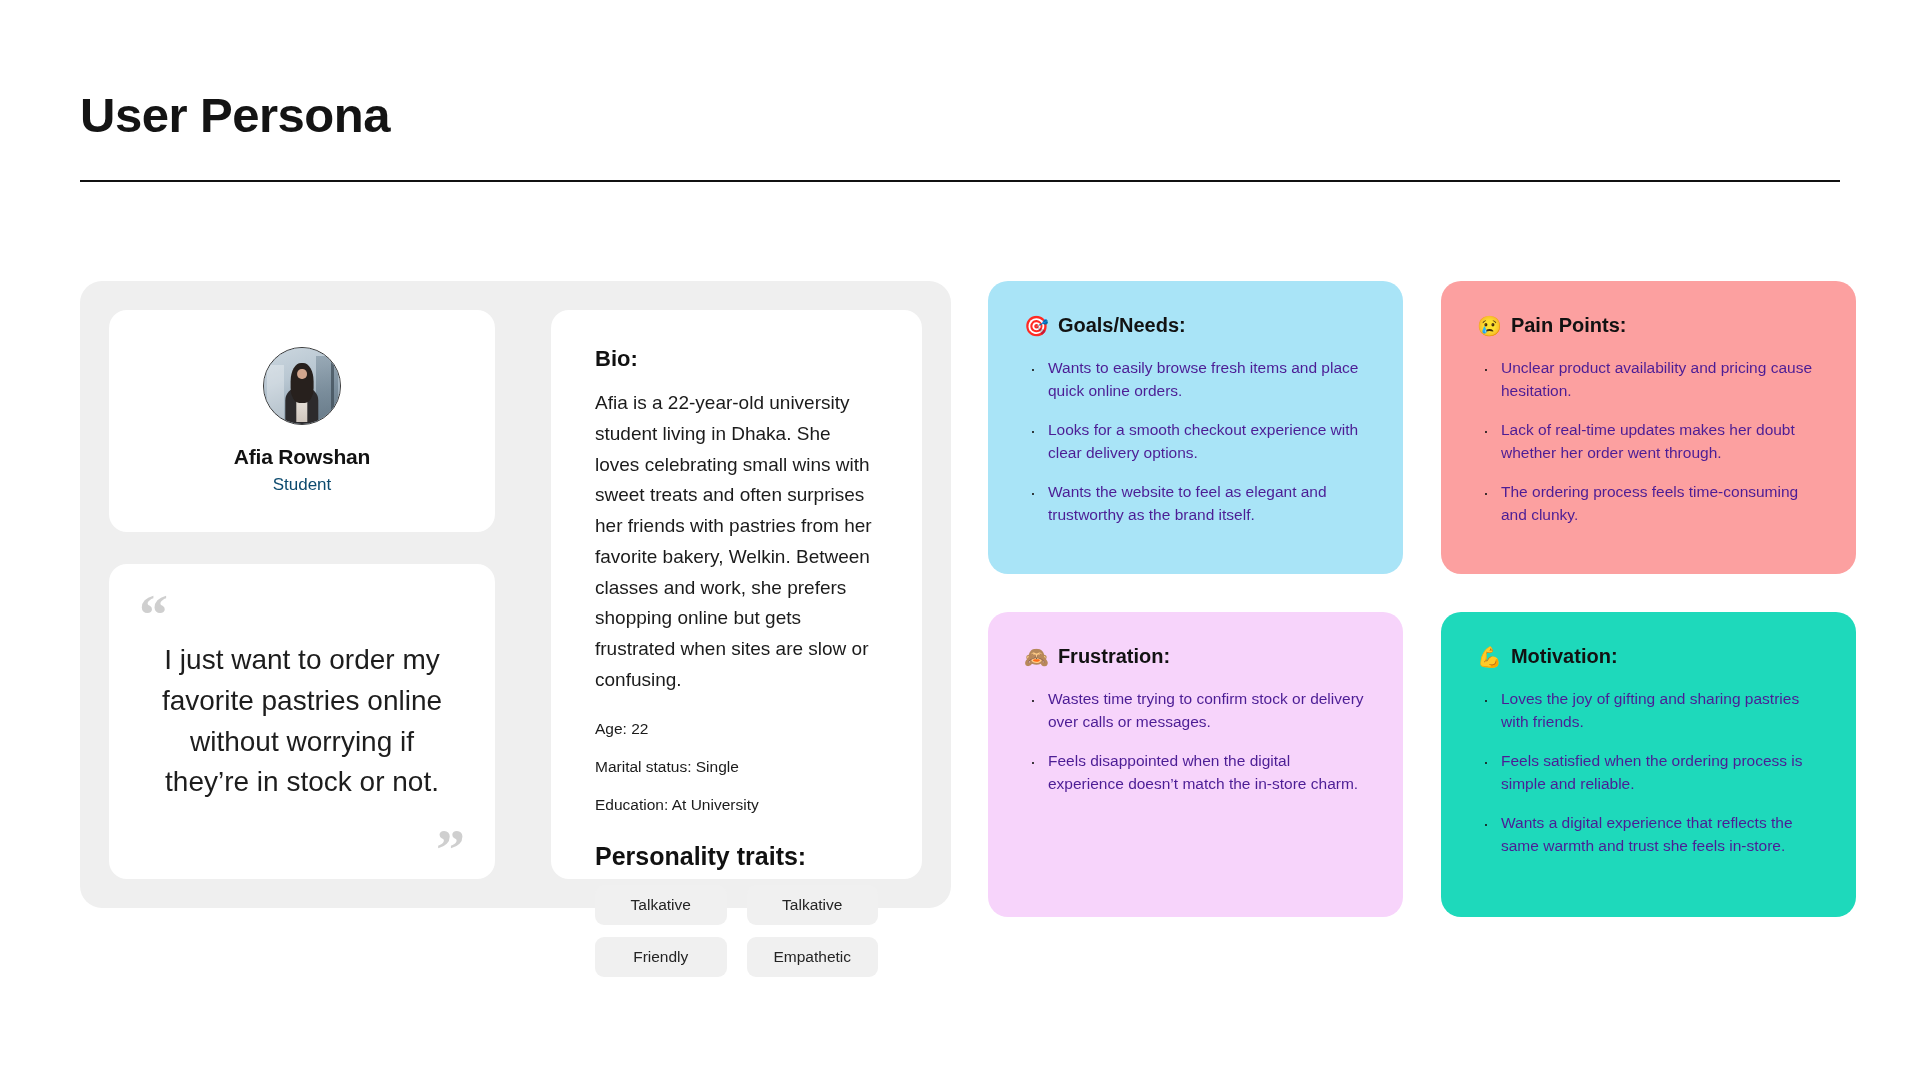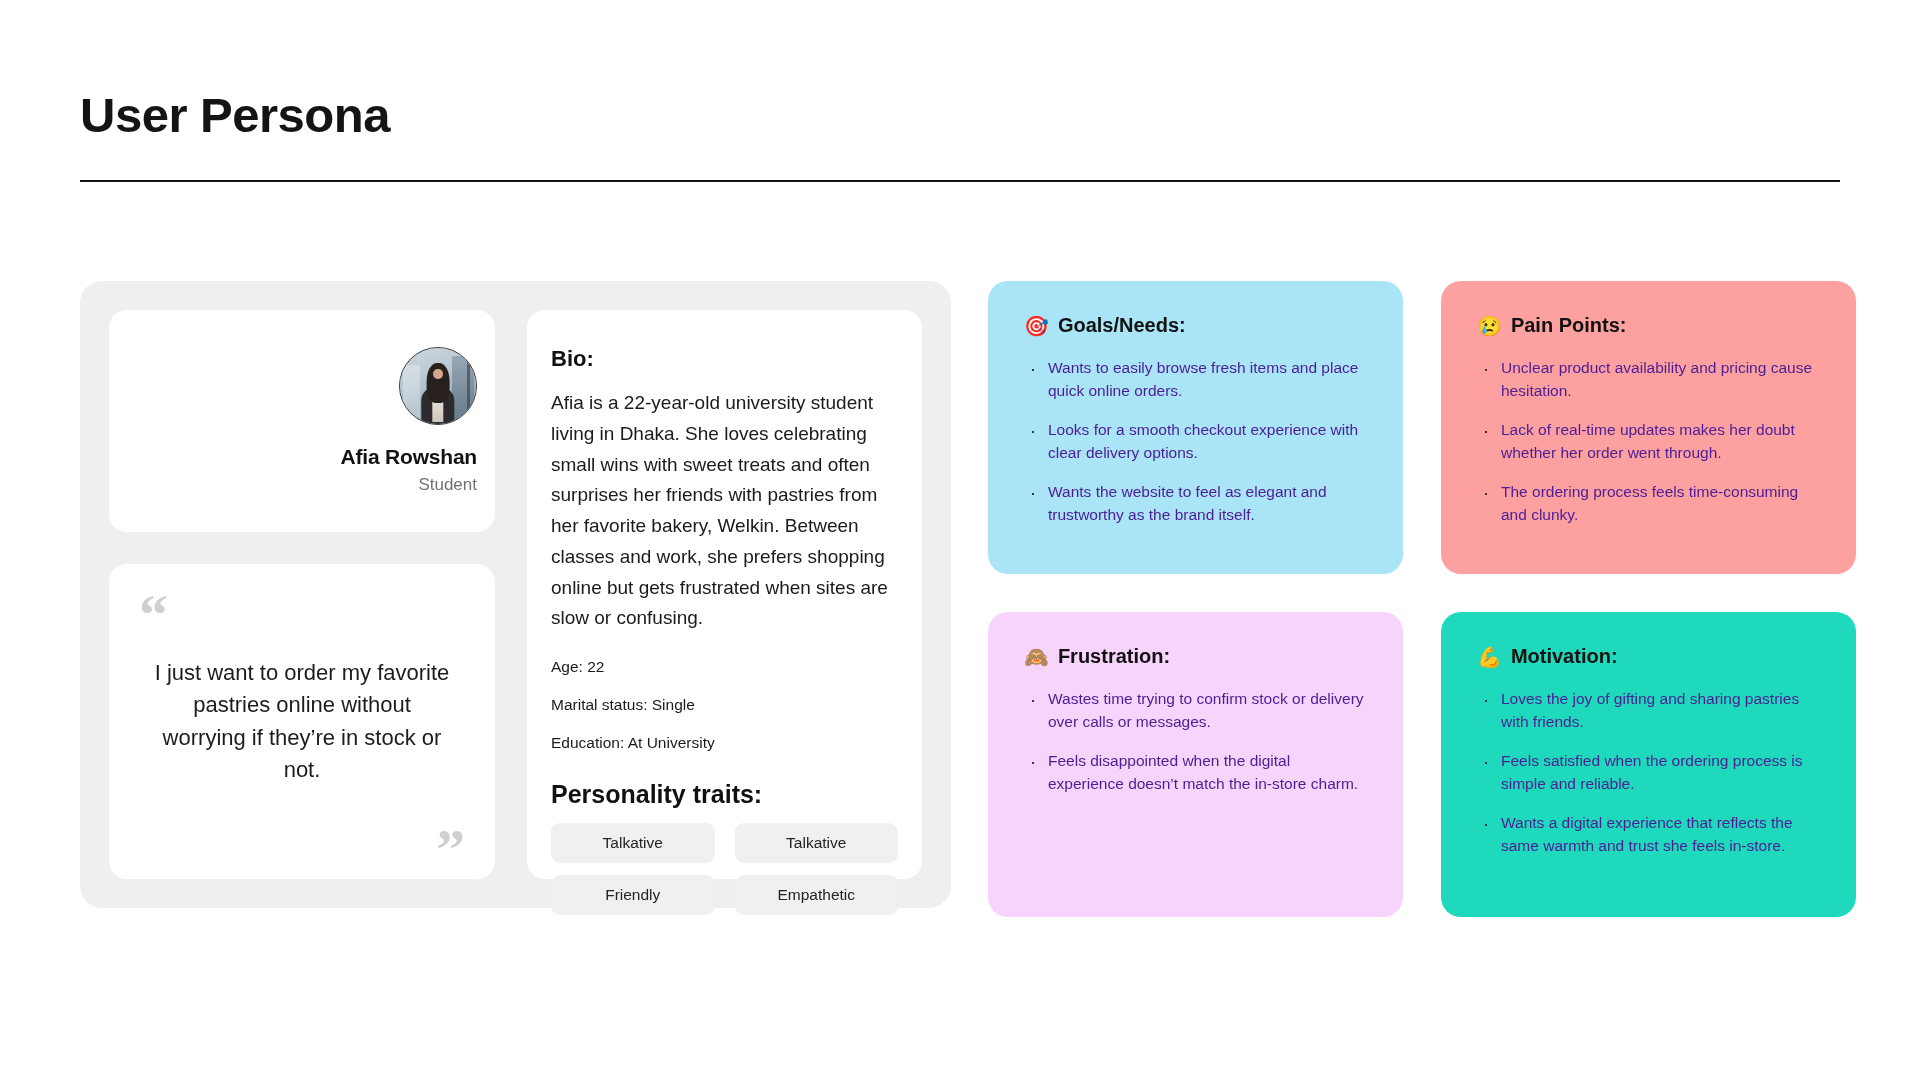--- a/index.html
+++ b/index.html
@@ -60,21 +60,21 @@
     flex-direction: column;
     gap: 32px;
   }
 
   .identity-card {
     background: #ffffff;
     border-radius: 18px;
     height: 222px;
     display: flex;
     flex-direction: column;
-    align-items: flex-end;
+    align-items: center;
     justify-content: center;
     gap: 6px;
     padding: 18px;
   }
 
   .avatar {
     width: 78px;
     height: 78px;
     border-radius: 50%;
     overflow: hidden;
@@ -130,21 +130,21 @@
   }
 
   .persona-name {
     font-size: 21px;
     font-weight: bold;
     color: #121212;
     letter-spacing: -0.2px;
   }
   .persona-role {
     font-size: 17px;
-    color: #737373;
+    color: #0c4a6e;
   }
 
   .quote-card {
     background: #ffffff;
     border-radius: 18px;
     flex: 1;
     position: relative;
     padding: 26px 30px;
     display: flex;
     align-items: center;
@@ -155,33 +155,34 @@
     font-family: "Liberation Serif", serif;
     font-size: 58px;
     font-weight: bold;
     color: #cfcfcf;
     line-height: 1;
   }
   .quote-open { left: 30px; top: 22px; }
   .quote-close { right: 30px; bottom: 0px; }
 
   .quote-text {
-    font-size: 22px;
+    font-size: 28px;
     line-height: 1.46;
     color: #1d1d1d;
     text-align: center;
     max-width: 300px;
   }
 
   
   .bio-card {
     flex: 1;
     background: #ffffff;
     border-radius: 18px;
-    padding: 36px 24px;
+    padding: 36px 44px;
+    margin-left: 24px;
   }
   .bio-heading {
     font-size: 22px;
     font-weight: bold;
     color: #111111;
     margin-bottom: 16px;
   }
   .bio-text {
     font-size: 19px;
     line-height: 1.62;

